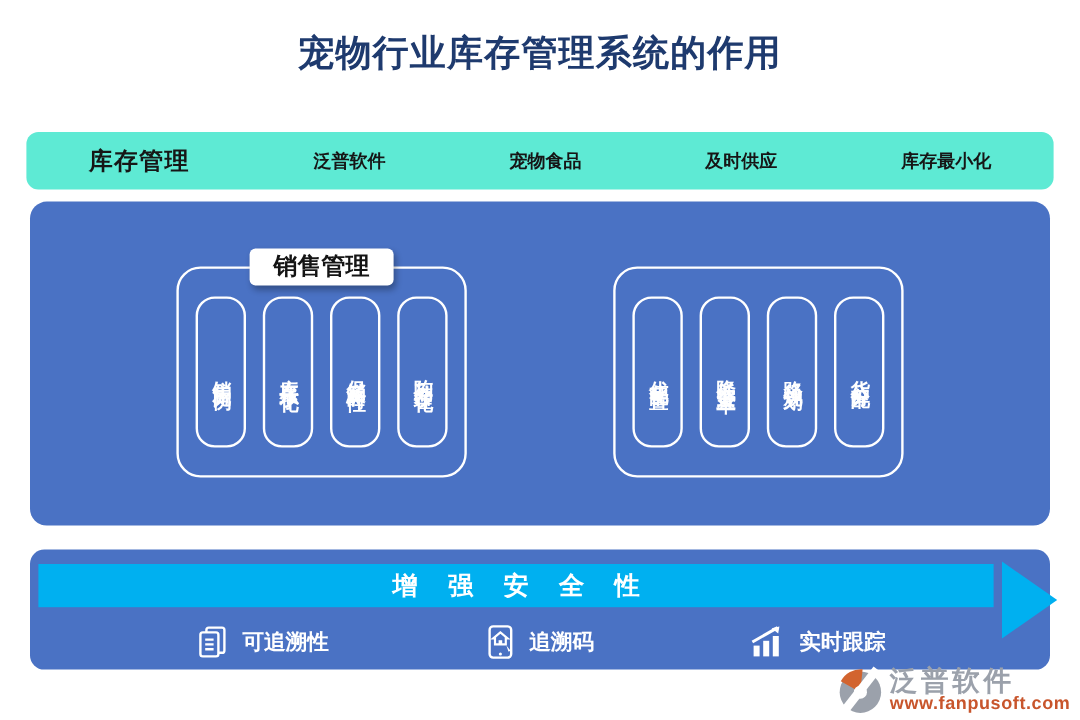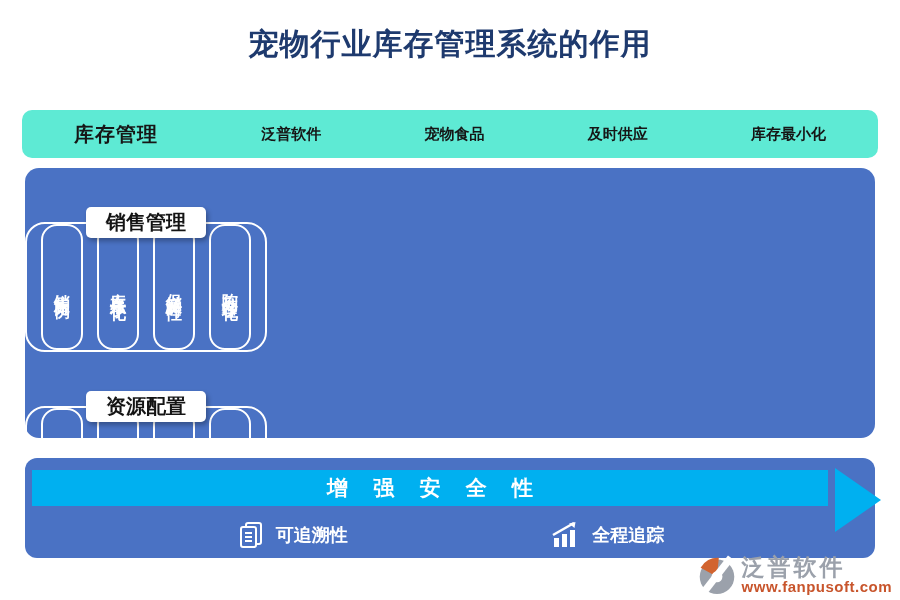--- a/index.html
+++ b/index.html
@@ -13,21 +13,21 @@
 
   
   .tab-bar{position:absolute;left:22px;top:110px;width:856px;height:48px;background:#5eead4;
     border-radius:10px;display:flex;align-items:center;justify-content:space-between;
     padding:0 52px;box-sizing:border-box;}
   .tab{font-weight:700;font-size:15px;color:#161616;cursor:pointer;white-space:nowrap;}
   .tab-large{font-size:20px;font-family:"Liberation Serif","DejaVu Serif",serif;letter-spacing:1px;}
 
   
   .main-panel{position:absolute;left:25px;top:168px;width:850px;height:270px;background:#4a72c4;
-    border-radius:14px;display:flex;justify-content:space-evenly;align-items:flex-start;flex-direction:column;}
+    border-radius:14px;display:flex;justify-content:space-evenly;align-items:flex-start;}
   .group{position:relative;margin-top:54px;width:242px;height:176px;border:2px solid #ffffff;
     border-radius:20px;box-sizing:border-box;display:flex;align-items:center;justify-content:space-evenly;}
   .group-label{position:absolute;top:-17px;left:50%;transform:translateX(-50%);background:#ffffff;
     color:#141414;font-family:"Liberation Serif","DejaVu Serif",serif;font-weight:700;font-size:20px;
     line-height:1.45;padding:1px 20px;border-radius:5px;white-space:nowrap;
     box-shadow:2px 3px 5px rgba(0,0,0,.3);}
   .pill{width:42px;height:126px;border:2px solid #ffffff;border-radius:16px;box-sizing:border-box;
     display:flex;align-items:center;justify-content:center;}
   .pill-text{writing-mode:vertical-rl;text-orientation:upright;color:#ffffff;
     font-family:"Liberation Serif","DejaVu Serif",serif;font-weight:700;font-size:16px;
@@ -90,21 +90,20 @@
       <div class="pill">
           <span class="pill-text">促销及时性</span>
         </div>
       <div class="pill">
           <span class="pill-text">陈列合理化</span>
         </div>
     </div>
 
 
     <div class="group">
-      <div class="group-label">资源配置</div>
       <div class="pill">
           <span class="pill-text">优化配置</span>
         </div>
       <div class="pill">
           <span class="pill-text">降低空置率</span>
         </div>
       <div class="pill">
           <span class="pill-text">路径规划</span>
         </div>
       <div class="pill">
@@ -138,31 +137,41 @@
         <svg width="30" height="30" viewBox="0 0 30 30">
           <rect x="10" y="3" width="15" height="21" rx="2" fill="none" stroke="#ffffff" stroke-width="2"></rect>
           <rect x="5" y="7" width="15" height="20" rx="2" fill="#4a72c4" stroke="#ffffff" stroke-width="2"></rect>
           <line x1="9" y1="13" x2="16" y2="13" stroke="#ffffff" stroke-width="2"></line>
           <line x1="9" y1="17" x2="16" y2="17" stroke="#ffffff" stroke-width="2"></line>
           <line x1="9" y1="21" x2="16" y2="21" stroke="#ffffff" stroke-width="2"></line>
         </svg>
         <span>可追溯性</span>
       </div>
 
+      <div class="feature">
+        <svg width="28" height="30" viewBox="0 0 28 30">
+          <rect x="5" y="2" width="18" height="26" rx="3" fill="none" stroke="#ffffff" stroke-width="2"></rect>
+          <path d="M14 7 L8 12 L9.5 12 L9.5 17 L18.5 17 L18.5 12 L20 12 Z" fill="none" stroke="#ffffff" stroke-width="1.8"></path>
+          <rect x="12.5" y="13.5" width="3" height="3.5" fill="#ffffff"></rect>
+          <path d="M19 18 L23 23 L20.5 22.5 L21.5 25.5 Z" fill="#ffffff"></path>
+          <circle cx="14" cy="25" r="1.3" fill="#ffffff"></circle>
+        </svg>
+        <span>追溯码</span>
+      </div>
 
 
       <div class="feature">
         <svg width="32" height="30" viewBox="0 0 32 30">
           <rect x="4" y="18" width="5" height="9" fill="#ffffff"></rect>
           <rect x="12" y="14" width="5" height="13" fill="#ffffff"></rect>
           <rect x="20" y="10" width="5" height="17" fill="#ffffff"></rect>
           <path d="M3 15 L24 3" stroke="#ffffff" stroke-width="2.5" fill="none"></path>
           <path d="M25.5 2 L19 3.5 L24.5 8 Z" fill="#ffffff"></path>
         </svg>
-        <span>全程追踪</span>
+        <span>实时跟踪</span>
       </div>
 
     </div>
   </div>
 
   <div class="brand-logo">
     <svg width="40" height="44" viewBox="0 0 44 48">
       <circle cx="22" cy="26" r="19" fill="#9ba1ab"></circle>
       <path d="M22 26 L4 16 A21 21 0 0 1 24 5 Z" fill="#d2642f"></path>
       <rect x="17" y="0" width="8" height="48" fill="#ffffff" transform="rotate(38 22 26)"></rect>

